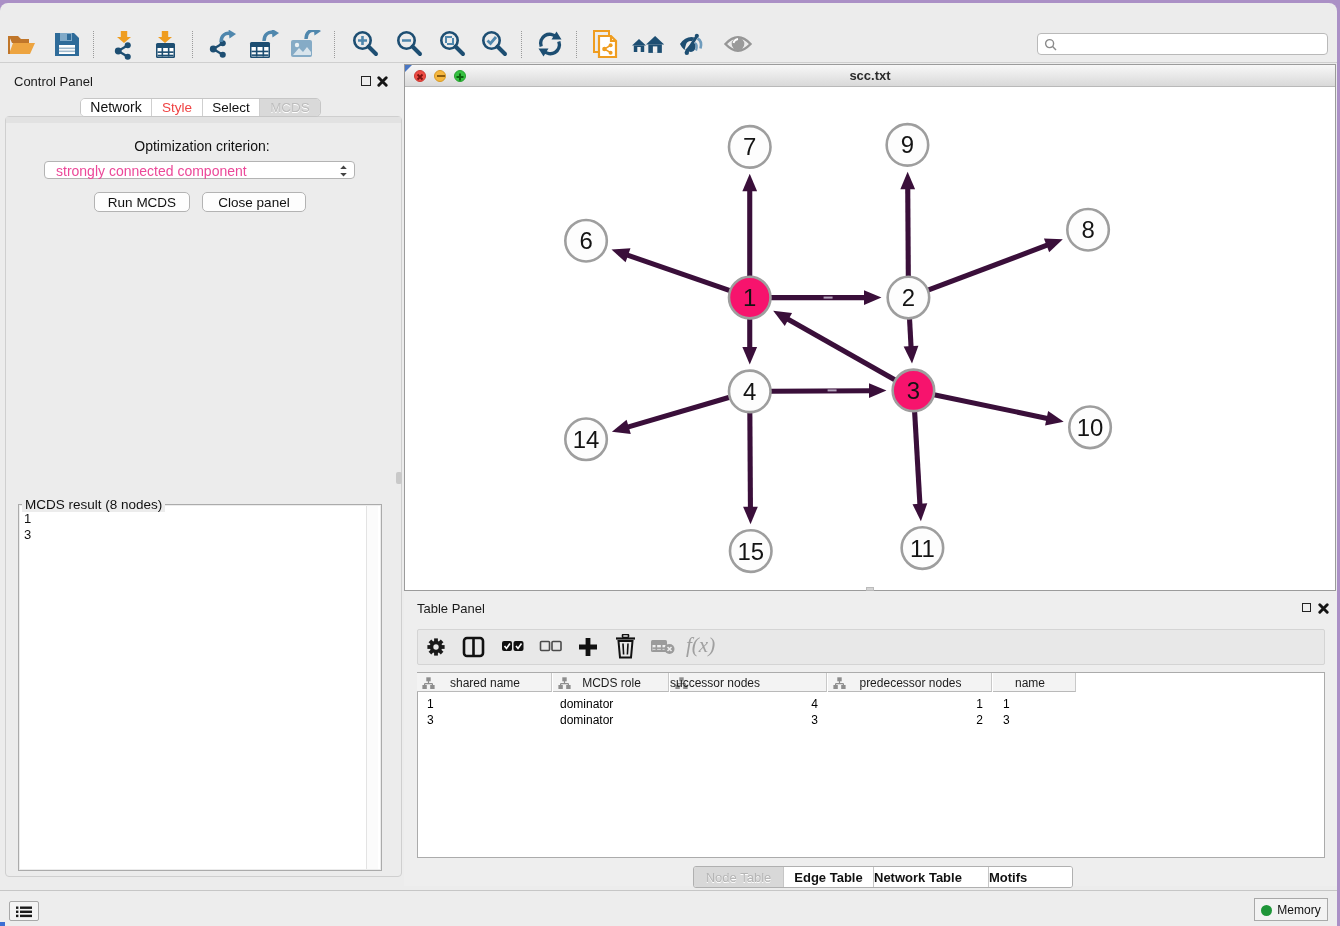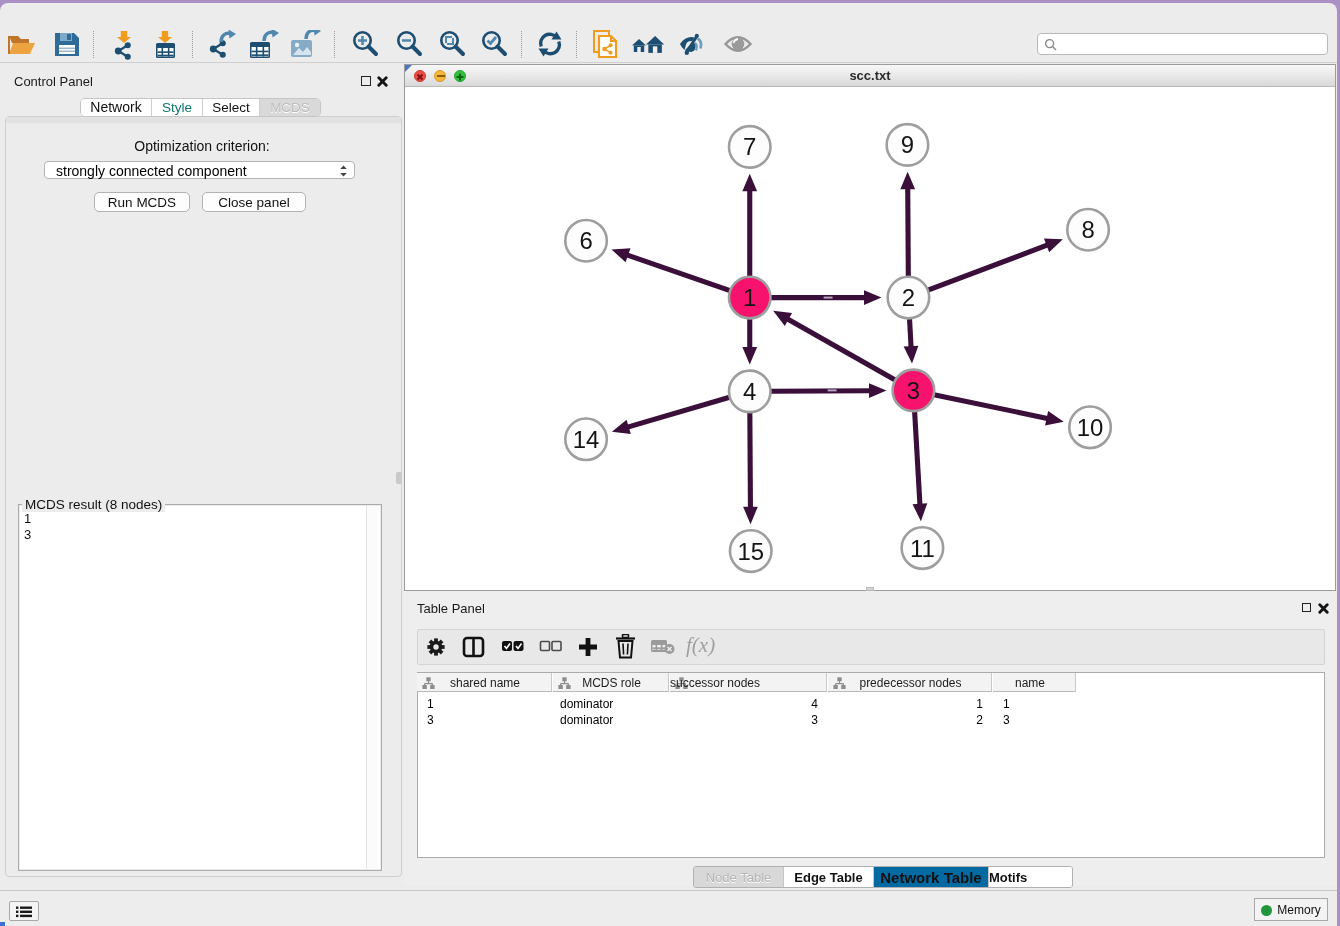--- a/index.html
+++ b/index.html
@@ -150,28 +150,28 @@
     <div class="abs" style="left:361px;top:12px;width:10px;height:10px;border:1.6px solid #222"></div>
     <svg style="position:absolute;left:377px;top:12px" width="11" height="11" viewBox="0 0 11 11">
         <path d="M1.8 1.8 L9.2 9.2 M9.2 1.8 L1.8 9.2" stroke="#151515" stroke-width="2.9" stroke-linecap="round"></path>
       </svg>
 
     <div class="abs" style="left:5px;top:52px;width:397px;height:761px;background:#ececec;border:1px solid #cfcfcf;border-radius:4px"></div>
     <div class="abs" style="left:6px;top:53px;width:395px;height:6px;background:#e2e2e2"></div>
 
     <div class="abs" style="left:80px;top:34px;height:19px;display:flex;border-radius:5px;overflow:hidden;border:1px solid #c6c6c6">
       <div style="width:71px;background:#fff;border-right:1px solid #cfcfcf;text-align:center;font-size:14px;line-height:17px;color:#111">Network</div>
-      <div style="width:51px;background:#fff;border-right:1px solid #cfcfcf;text-align:center;font-size:13.5px;line-height:17px;color:#0f766e">Style</div>
+      <div style="width:51px;background:#fff;border-right:1px solid #cfcfcf;text-align:center;font-size:13.5px;line-height:17px;color:#ef4444">Style</div>
       <div style="width:57px;background:#fff;border-right:1px solid #cfcfcf;text-align:center;font-size:13.5px;line-height:17px;color:#111">Select</div>
       <div style="width:60px;background:#d9d9d9;text-align:center;font-size:13.5px;line-height:17px;color:#bdbdbd;text-shadow:0 1px 0 #fff">MCDS</div>
     </div>
 
     <div class="abs" style="left:0;top:74px;width:404px;text-align:center;font-size:14px;color:#111">Optimization criterion:</div>
     <div class="abs" style="left:44px;top:97px;width:311px;height:18px;background:#fff;border:1px solid #b3b3b3;border-radius:4px">
-      <div class="abs" style="left:11px;top:1px;font-size:14px;color:#000000">strongly connected component</div>
+      <div class="abs" style="left:11px;top:1px;font-size:14px;color:#ec4899">strongly connected component</div>
       <svg style="position:absolute;right:5px;top:2px" width="11" height="14" viewBox="0 0 11 14">
           <path d="M2.2 5 L5.5 1.4 L8.8 5 Z M2.2 9 L5.5 12.6 L8.8 9 Z" fill="#444"></path>
         </svg>
     </div>
     <div class="abs" style="left:94px;top:128px;width:96px;height:20px;background:#fdfdfd;border:1px solid #b3b3b3;border-radius:5px;text-align:center;font-size:13.5px;line-height:19px;color:#111">Run MCDS</div>
     <div class="abs" style="left:202px;top:128px;width:104px;height:20px;background:#fdfdfd;border:1px solid #b3b3b3;border-radius:5px;text-align:center;font-size:13.5px;line-height:19px;color:#111">Close panel</div>
 
     <div class="abs" style="left:20px;top:442px;width:360px;height:363px;background:#fff"></div>
     <div class="abs" style="left:366px;top:442px;width:12px;height:363px;background:#fbfbfb;border-left:1px solid #e3e3e3"></div>
     <div class="abs" style="left:18px;top:440px;width:364px;height:367px;border:1px solid #ababab"></div>
@@ -352,21 +352,21 @@
 <div style="position:absolute;left:427px;top:713px;font-size:12px">3</div>
 <div style="position:absolute;left:560px;top:713px;font-size:12px">dominator</div>
 <div style="position:absolute;left:670px;top:713px;width:148px;text-align:right;font-size:12px">3</div>
 <div style="position:absolute;left:828px;top:713px;width:155px;text-align:right;font-size:12px">2</div>
 <div style="position:absolute;left:1003px;top:713px;font-size:12px">3</div>
   </div>
 
   <div class="abs" style="left:693px;top:863px;height:22px;display:flex;border:1px solid #b0b0b0;border-radius:3px;overflow:hidden">
     <div style="width:89px;background:#d8d8d8;text-align:center;font-size:13px;line-height:21px;color:#b5b5b5;text-shadow:0 1px 0 #fff">Node Table</div>
     <div style="width:90px;background:#fff;border-left:1px solid #c6c6c6;text-align:center;font-size:13px;line-height:21px;color:#111;font-weight:700">Edge Table</div>
-    <div style="width:115px;background:#0369a1;border-left:1px solid #c6c6c6;text-align:center;font-size:15px;line-height:21px;color:#111;font-weight:600">Network Table</div>
+    <div style="width:115px;background:#ffffff;border-left:1px solid #c6c6c6;text-align:left;font-size:13px;line-height:21px;color:#111;font-weight:600">Network Table</div>
     <div style="width:84px;background:#fff;border-left:1px solid #c6c6c6;font-size:13px;line-height:21px;color:#111;font-weight:600">Motifs</div>
   </div>
 
   <div class="abs" style="left:0;top:887px;width:1337px;height:36px;background:#ededed;border-top:1px solid #c6c6c6">
     <div class="abs" style="left:9px;top:10px;width:30px;height:20px;background:#f4f4f4;border:1px solid #a8a8a8;border-radius:2px">
       <svg style="position:absolute;left:6px;top:3.5px" width="16" height="12" viewBox="0 0 16 12">
           <g fill="#1a1a1a">
             <rect x="0" y="0.5" width="2.4" height="2.4"></rect>
             <rect x="0" y="4.6" width="2.4" height="2.4"></rect>
             <rect x="0" y="8.7" width="2.4" height="2.4"></rect>

